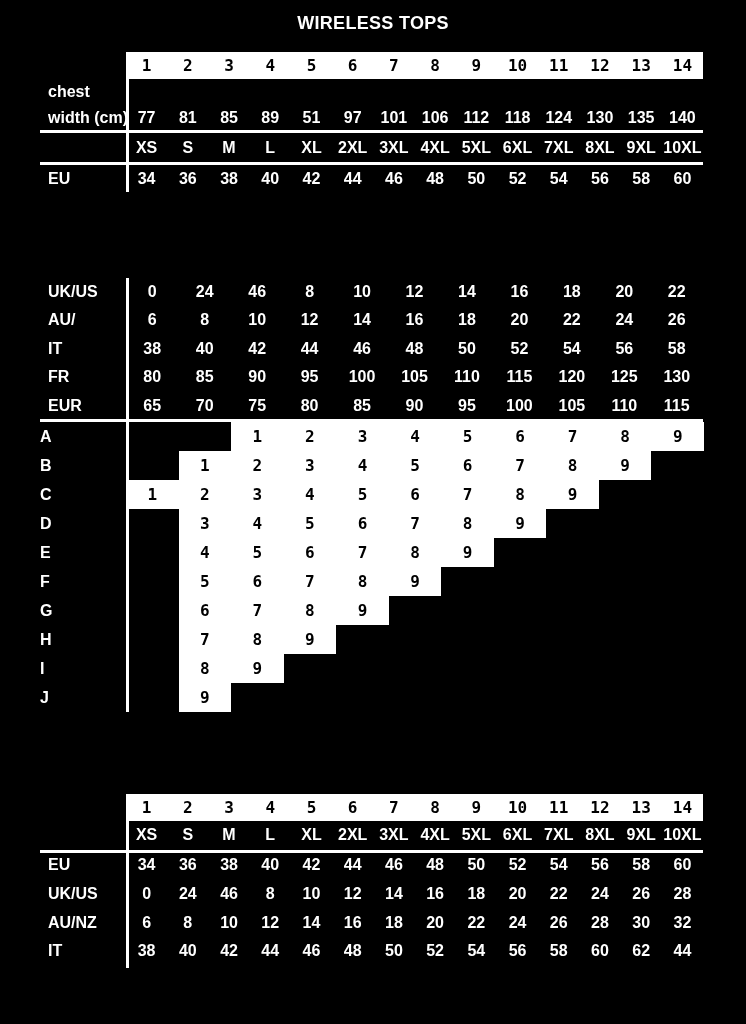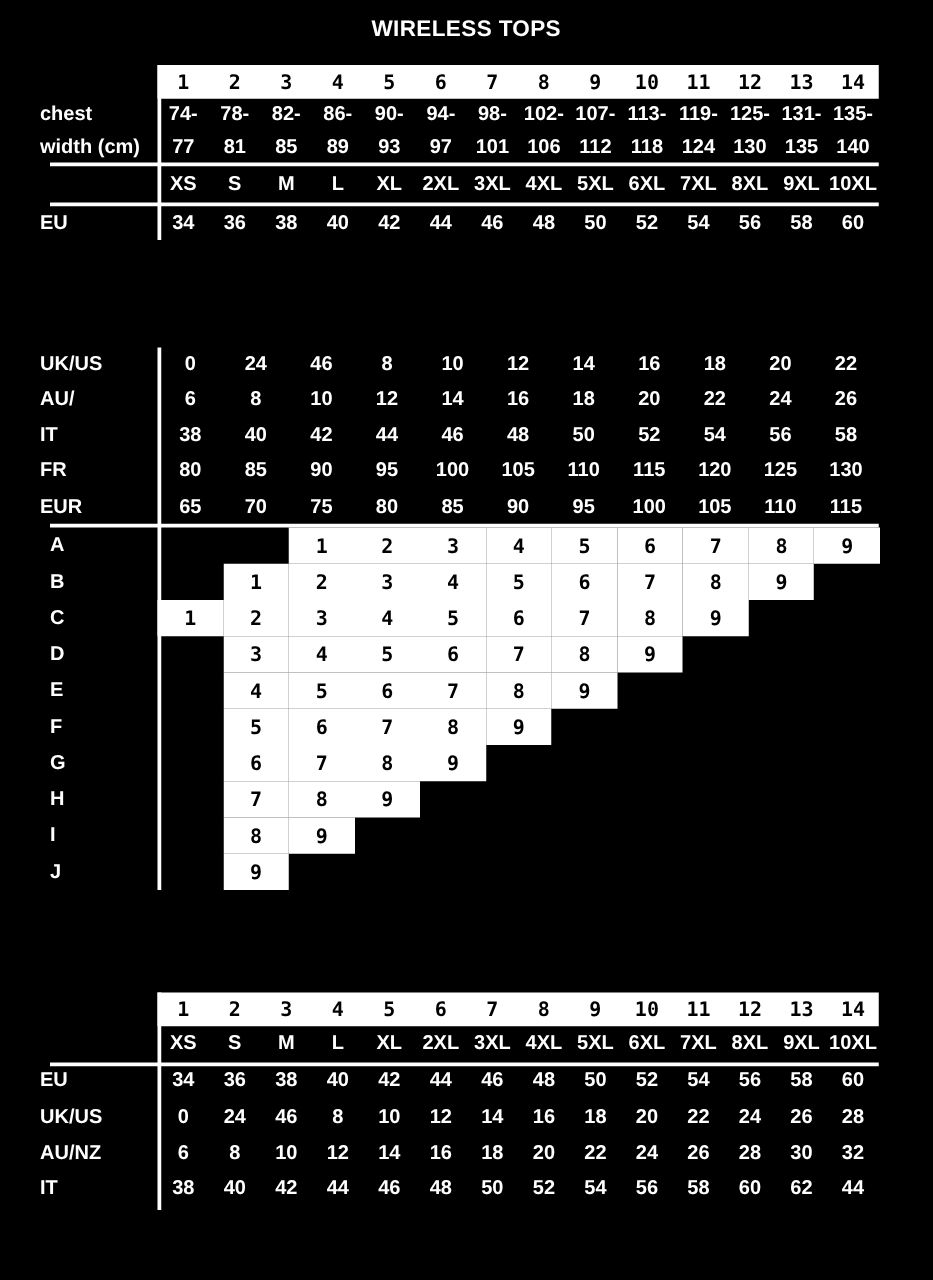--- a/index.html
+++ b/index.html
@@ -8,21 +8,21 @@
   .title{position:absolute;left:0;width:746px;text-align:center;color:#fff;
          font-weight:700;font-size:18px;letter-spacing:.3px;}
   .bar{position:absolute;left:126px;width:577px;height:27px;background:#fff;display:grid;}
   .g14{grid-template-columns:repeat(14,1fr);}
   .g11{grid-template-columns:repeat(11,1fr);}
   .bar .cell{color:#000;font-family:"DejaVu Sans Mono",monospace;font-weight:700;font-size:16px;
              display:flex;align-items:center;justify-content:center;}
   .vals{position:absolute;left:126px;width:577px;height:24px;display:grid;}
   .vals .cell{color:#fff;font-weight:700;font-size:16px;
               display:flex;align-items:center;justify-content:center;}
-  .rowlabel{position:absolute;left:32px;height:24px;color:#fff;font-weight:700;font-size:16px;
+  .rowlabel{position:absolute;left:48px;height:24px;color:#fff;font-weight:700;font-size:16px;
             display:flex;align-items:center;white-space:nowrap;}
   .hline{position:absolute;left:40px;width:663px;height:3px;background:#fff;}
   .vline{position:absolute;left:126px;width:3px;background:#fff;z-index:5;}
   .cuplabels{position:absolute;left:40px;top:422px;display:grid;grid-auto-rows:29px;}
   .cuplabels .cuplabel{color:#fff;font-weight:700;font-size:16px;display:flex;align-items:center;}
   .cupcells{position:absolute;left:126px;top:422px;width:578px;display:grid;
             grid-template-columns:repeat(11,1fr);grid-auto-rows:29px;}
   .cupcell{display:flex;align-items:center;justify-content:center;
            font-family:"DejaVu Sans Mono",monospace;font-weight:700;font-size:16px;color:#000;}
   .cupcell.white{background:#fff;}
@@ -43,43 +43,27 @@
       <div class="cell">7</div>
       <div class="cell">8</div>
       <div class="cell">9</div>
       <div class="cell">10</div>
       <div class="cell">11</div>
       <div class="cell">12</div>
       <div class="cell">13</div>
       <div class="cell">14</div>
     </div>
   <div class="rowlabel" style="top:80px">chest</div>
-  <div class="vals g14" style="top:80px">
-      <div class="cell">74-</div>
-      <div class="cell">78-</div>
-      <div class="cell">82-</div>
-      <div class="cell">86-</div>
-      <div class="cell">90-</div>
-      <div class="cell">94-</div>
-      <div class="cell">98-</div>
-      <div class="cell">102-</div>
-      <div class="cell">107-</div>
-      <div class="cell">113-</div>
-      <div class="cell">119-</div>
-      <div class="cell">125-</div>
-      <div class="cell">131-</div>
-      <div class="cell">135-</div>
-    </div>
   <div class="rowlabel" style="top:106px">width (cm)</div>
   <div class="vals g14" style="top:106px">
       <div class="cell">77</div>
       <div class="cell">81</div>
       <div class="cell">85</div>
       <div class="cell">89</div>
-      <div class="cell">93</div>
+      <div class="cell">51</div>
       <div class="cell">97</div>
       <div class="cell">101</div>
       <div class="cell">106</div>
       <div class="cell">112</div>
       <div class="cell">118</div>
       <div class="cell">124</div>
       <div class="cell">130</div>
       <div class="cell">135</div>
       <div class="cell">140</div>
     </div>

